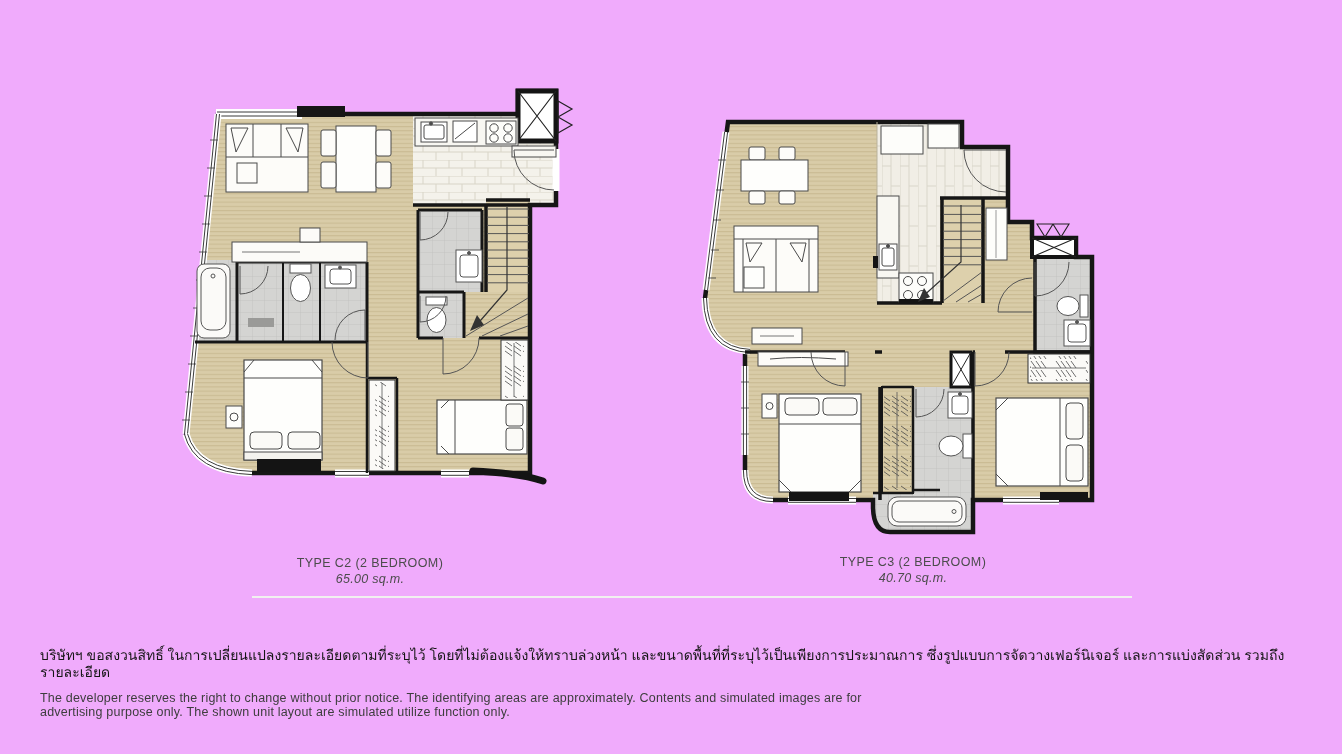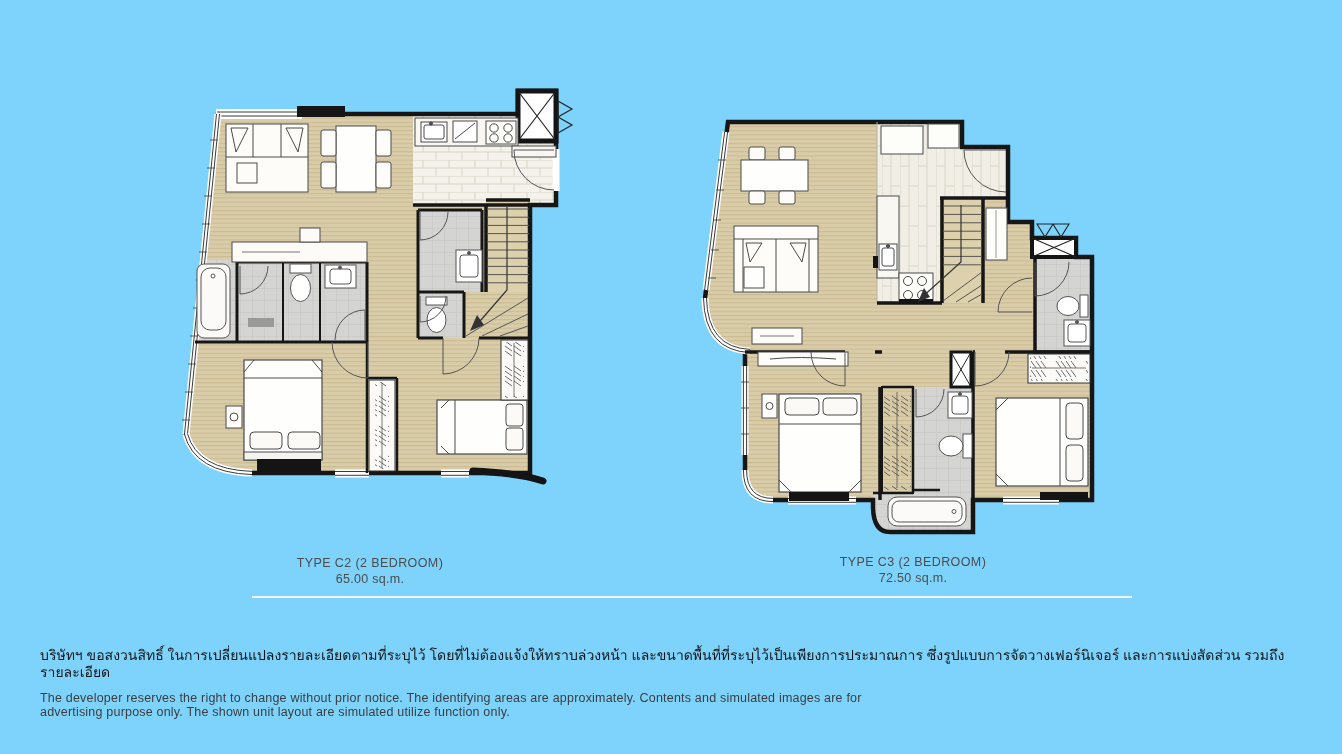--- a/index.html
+++ b/index.html
@@ -1,20 +1,20 @@
 <!DOCTYPE html>
 <html><head>
 <meta charset="utf-8">
 <style>
   html,body{margin:0;padding:0;background:#fff;}
-  #page{position:relative;width:1342px;height:754px;background:#7dd3fc;overflow:hidden;
+  #page{position:relative;width:1342px;height:754px;background:#f0abfc;overflow:hidden;
         font-family:"Liberation Sans", sans-serif;}
   .plan-svg{position:absolute;}
   .caption{position:absolute;text-align:center;color:#4c4c4c;font-size:12.5px;line-height:15.5px;letter-spacing:.4px;}
-  .caption .area{letter-spacing:.3px;}
+  .caption .area{letter-spacing:.3px;font-style:italic;}
   .divider{position:absolute;height:2px;background:#f1f1ef;}
   .thai{position:absolute;left:40px;color:#161616;font-size:14px;line-height:17px;
         font-family:Liberation Sans, sans-serif;}
   .eng{position:absolute;left:40px;color:#3d3d3d;font-size:12.5px;line-height:14.5px;letter-spacing:.2px;}
   svg *{vector-effect:none;}
 </style>
 </head>
 <body>
 
 <div id="page">
@@ -325,21 +325,21 @@
       <path d="M975,386 A34,34 0 0 0 1009,352 M975,352 L975,386" stroke="#555" stroke-width="1"></path>
     </g>
   </svg>
 
   <div class="caption" style="left:180px;top:556px;width:380px">
     <div>TYPE C2  (2 BEDROOM)</div>
     <div class="area">65.00 sq.m.</div>
   </div>
   <div class="caption" style="left:718px;top:555px;width:390px">
     <div>TYPE C3  (2 BEDROOM)</div>
-    <div class="area">72.50 sq.m.</div>
+    <div class="area">40.70 sq.m.</div>
   </div>
 
   <div class="divider" style="left:252px;top:596px;width:880px"></div>
 
   <div class="thai" style="top:647px;width:1260px">บริษัทฯ ขอสงวนสิทธิ์ ในการเปลี่ยนแปลงรายละเอียดตามที่ระบุไว้ โดยที่ไม่ต้องแจ้งให้ทราบล่วงหน้า และขนาดพื้นที่ที่ระบุไว้เป็นเพียงการประมาณการ ซึ่งรูปแบบการจัดวางเฟอร์นิเจอร์ และการแบ่งสัดส่วน รวมถึงรายละเอียด</div>
   <div class="eng" style="top:705px;width:960px">advertising purpose only. The shown unit layout are simulated utilize function only.</div>
   <div class="eng" style="top:691px;width:960px">The developer reserves the right to change without prior notice. The identifying areas are approximately. Contents and simulated images are for</div>
 
 </div>
 

